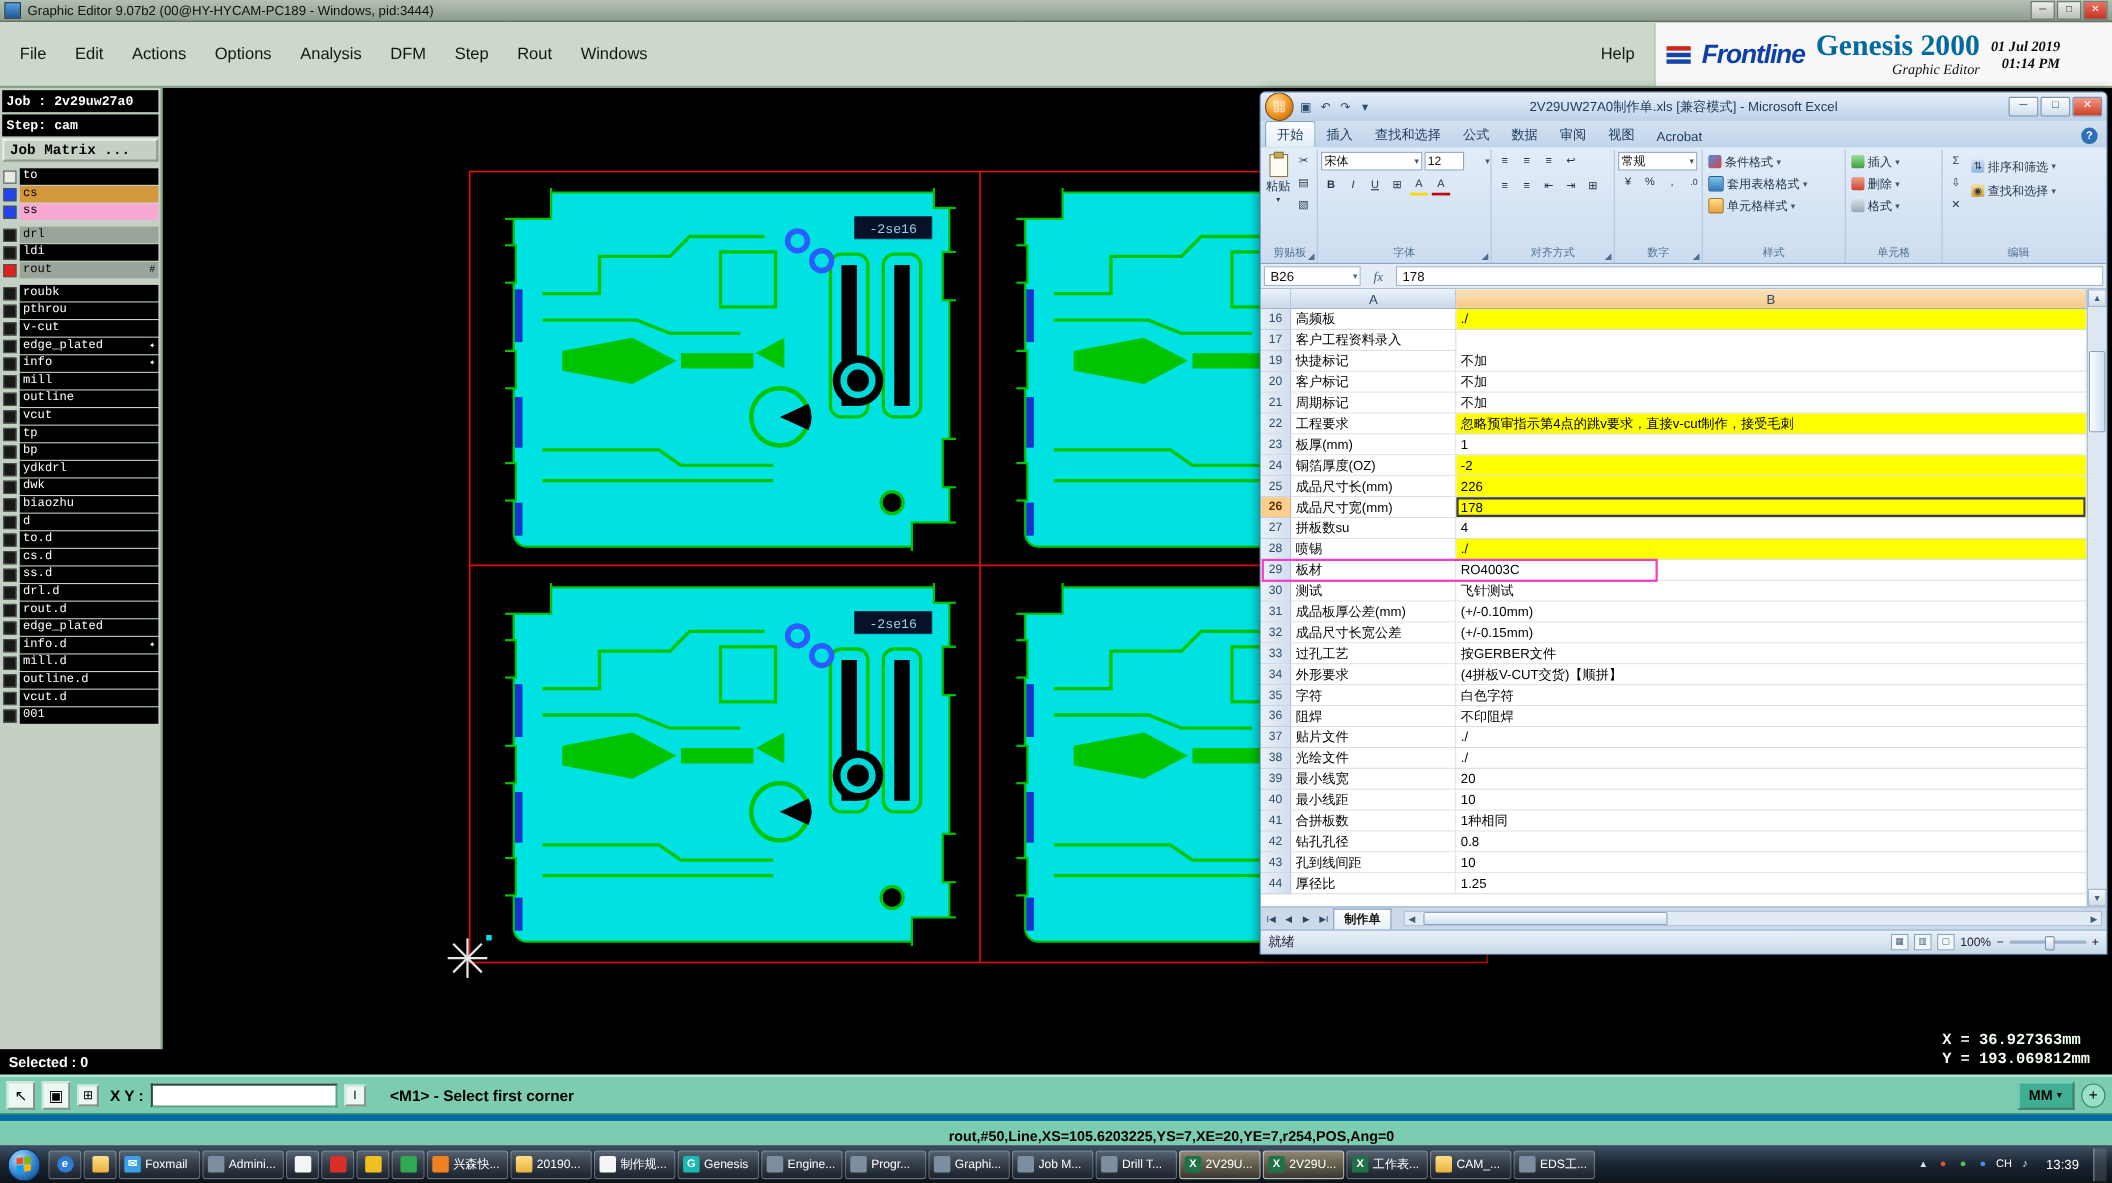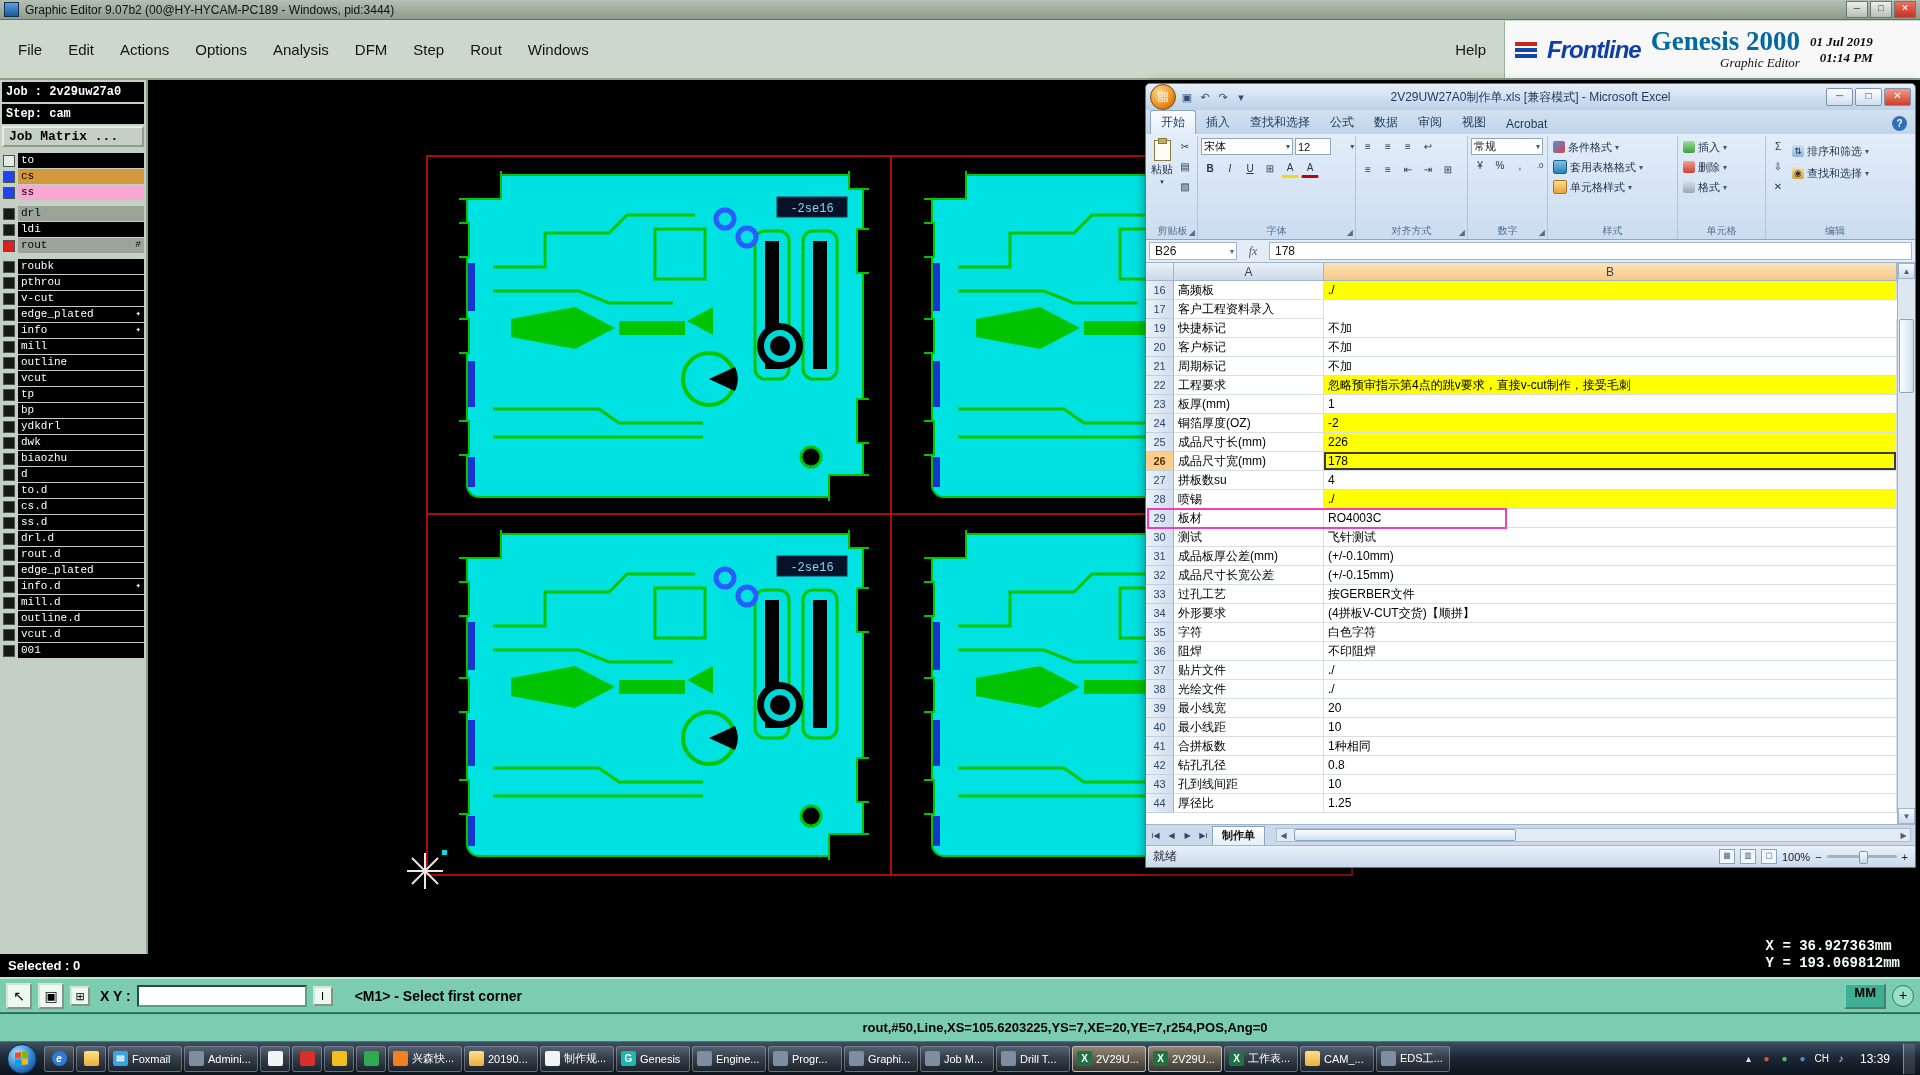--- a/index.html
+++ b/index.html
@@ -62,25 +62,25 @@
     border-top:2px solid #b9ecd6;border-bottom:1px solid #2f8066;display:flex;align-items:center;
     padding:0 6px;box-sizing:border-box;gap:6px;z-index:2;}
   .cmd-btn{width:26px;height:26px;background:#eef8f2;border:2px outset #cde8da;font-size:14px;
     text-align:center;line-height:22px;box-sizing:border-box;flex:none;}
   .cmd-btn.small{width:20px;height:20px;font-size:11px;line-height:16px;}
   .xy-label{font-size:14px;font-weight:bold;margin-left:4px;white-space:nowrap;}
   .xy-input{width:170px;height:22px;background:#fff;border:2px inset #55a088;box-sizing:border-box;
     font-family:"Liberation Mono",monospace;font-size:13px;padding:0 3px;}
   .prompt{font-size:14px;font-weight:bold;margin-left:16px;white-space:nowrap;}
   .mm-btn{margin-left:auto;height:26px;padding:0 8px;background:#3fae92;border:2px outset #7cd2b8;
-    font-weight:bold;font-size:13px;display:flex;align-items:center;gap:13px;box-sizing:border-box;flex-direction:column;}
+    font-weight:bold;font-size:13px;display:flex;align-items:center;gap:2px;box-sizing:border-box;}
   .plus-btn{width:20px;height:20px;border:1px solid #2f8066;border-radius:50%;background:#9adfc8;
     font-size:14px;line-height:18px;text-align:center;flex:none;}
   .msg-bar{position:absolute;left:0;top:1013px;width:1920px;height:28px;background:#7bccb0;
-    border-top:1px solid #0369a1;text-align:center;font-size:13px;font-weight:bold;line-height:28px;
+    border-top:6px solid #0369a1;text-align:center;font-size:13px;font-weight:bold;line-height:28px;
     box-sizing:border-box;padding-left:210px;z-index:2;font-family:"Liberation Sans",sans-serif;}
   
   .excel{position:absolute;left:1145px;top:83px;width:771px;height:785px;background:#bfd1e5;
     border:1px solid #54789e;border-radius:5px 5px 0 0;box-shadow:3px 4px 14px rgba(0,0,0,.65);
     z-index:5;display:flex;flex-direction:column;overflow:hidden;box-sizing:border-box;}
   .xl-titlebar{height:26px;flex:none;background:linear-gradient(#e6eefa,#bcd2e8);display:flex;
     align-items:center;position:relative;padding:0 4px;}
   .office-btn{width:24px;height:24px;border-radius:50%;flex:none;margin-right:4px;
     background:radial-gradient(circle at 35% 30%,#ffd98c,#ef9422 55%,#a85708);border:1px solid #7e4b10;
     display:flex;align-items:center;justify-content:center;}

